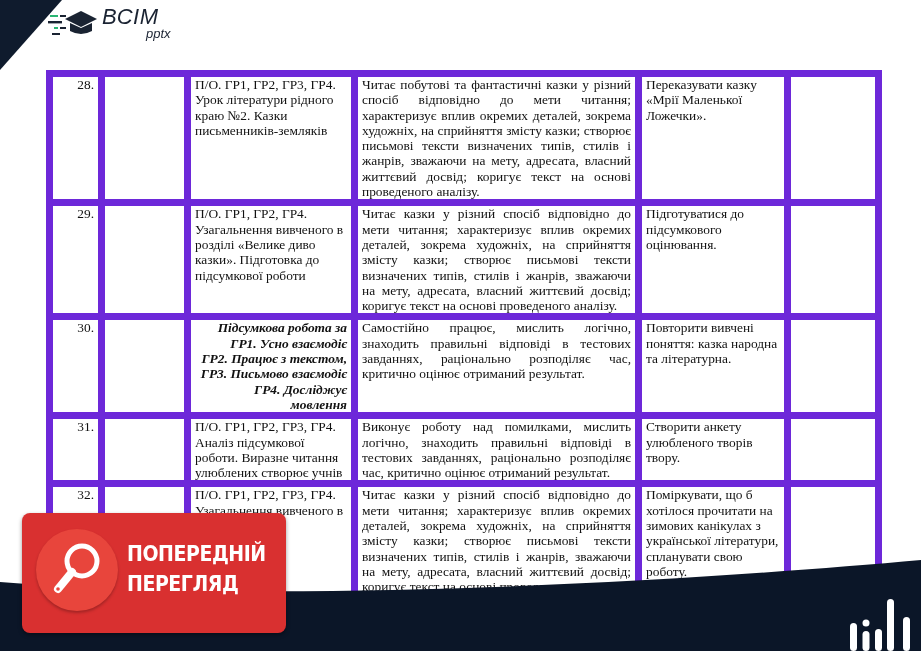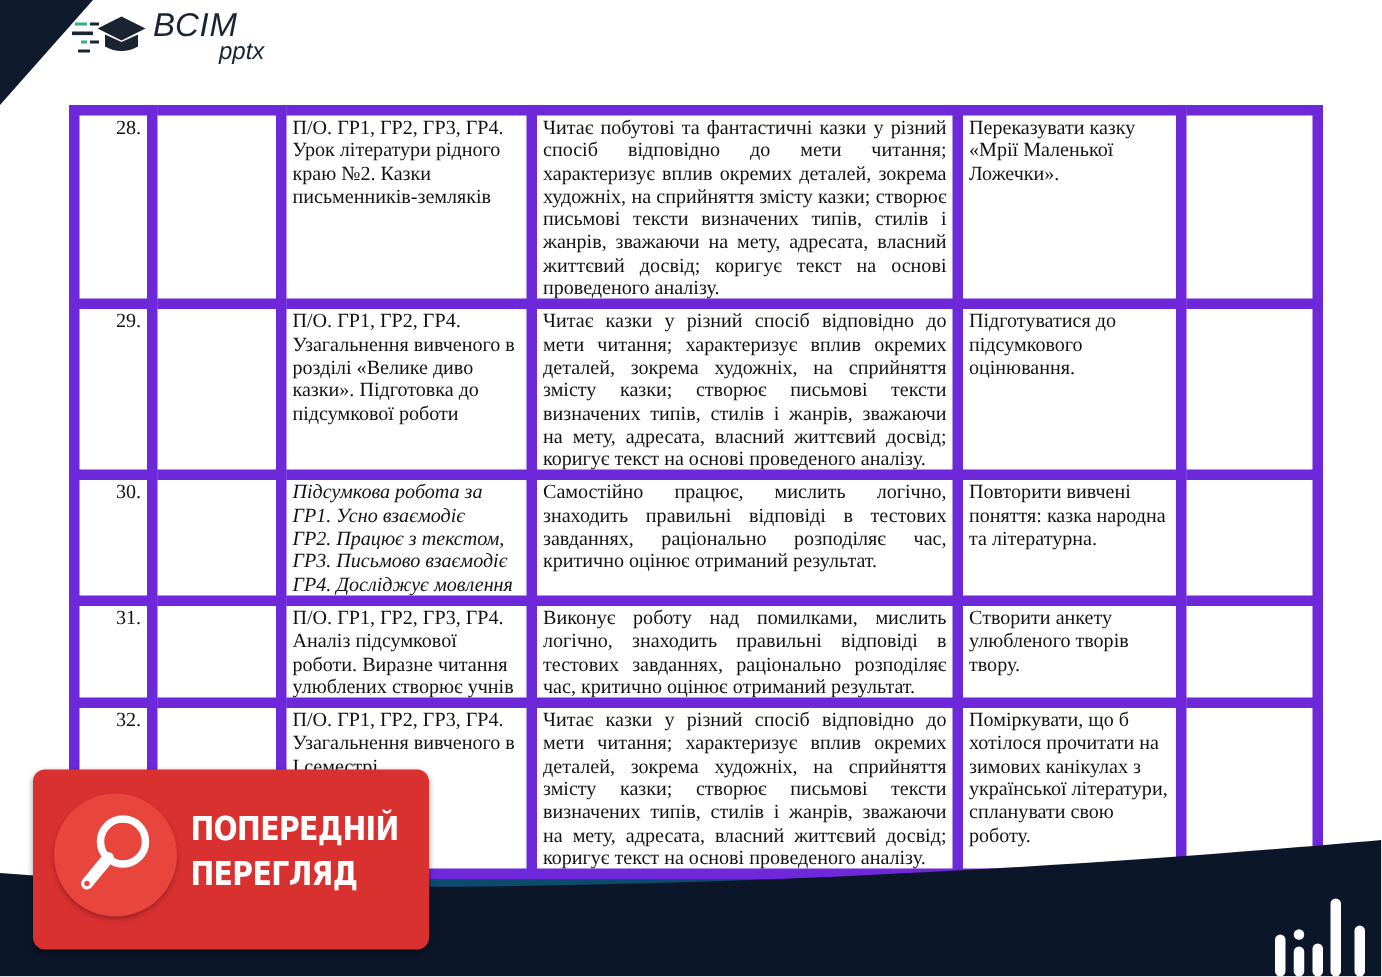--- a/index.html
+++ b/index.html
@@ -2,26 +2,26 @@
 <html><head>
 <meta charset="utf-8">
 <style>
   html, body { margin:0; padding:0; }
   body { width:921px; height:651px; position:relative; overflow:hidden; background:#ffffff; font-family:"Liberation Serif", serif; }
   .corner-tl { position:absolute; left:0; top:0; width:0; height:0; border-top:70px solid #0f1b2d; border-right:62px solid transparent; }
   .logo { position:absolute; left:48px; top:6px; height:40px; display:flex; align-items:flex-start;font-style:italic; }
   .logo svg { display:block; }
   .logo-text { margin-left:4px; line-height:1; }
   .logo-main { font-family:"Liberation Sans", sans-serif; font-size:22px; color:#1a2332; letter-spacing:0.5px; }
-  .logo-sub { font-family:"Liberation Sans", sans-serif; font-size:16px; color:#1a2332; margin-top:-1px;padding-left:44px; }
+  .logo-sub { font-family:"Liberation Sans", sans-serif; font-size:13px; color:#1a2332; margin-top:-1px;padding-left:44px; }
   table.plan { position:absolute; left:46px; top:70px; border-collapse:collapse; table-layout:fixed; width:829px; }
   table.plan td { border:7px solid #6d28d9; vertical-align:top; padding:0 4px; font-size:13.4px; line-height:15.3px; color:#111; }
   td.num { text-align:right; padding-right:14px; }
   td.just { text-align:justify; }
-  td.bi { font-weight:normal; font-style:italic; }
+  td.bi { font-weight:bold; font-style:italic;text-align:right; }
   tr.sem td { background:#0c4a6e; color:#fff; font-weight:bold; text-align:center; height:16px; padding:0; line-height:15px; border-color:#111b2c; }
   .bottom-wave { position:absolute; left:0; top:560px; width:921px; height:91px; }
   .preview { position:absolute; left:22px; top:513px; width:264px; height:120px; background:#d93030; border-radius:8px; box-shadow:0 2px 4px rgba(0,0,0,0.4); }
   .preview-circle { position:absolute; left:14px; top:16px; width:82px; height:82px; border-radius:50%; background:#e8453c; box-shadow:0 2px 3px rgba(0,0,0,0.25); }
   .preview-text { position:absolute; left:105px; top:26px; color:#ffffff; font-family:"DejaVu Sans", sans-serif; font-weight:bold; font-size:22px; line-height:30px; letter-spacing:-0.5px; transform:scaleX(0.86); transform-origin:left top; }
   .page-num { position:absolute; left:259px; top:650px; color:#d8dde6; font-family:"Liberation Sans", sans-serif; font-size:11px; }
   .brand-bars { position:absolute; left:848px; top:585px; }
 </style>
 </head>
 <body>

